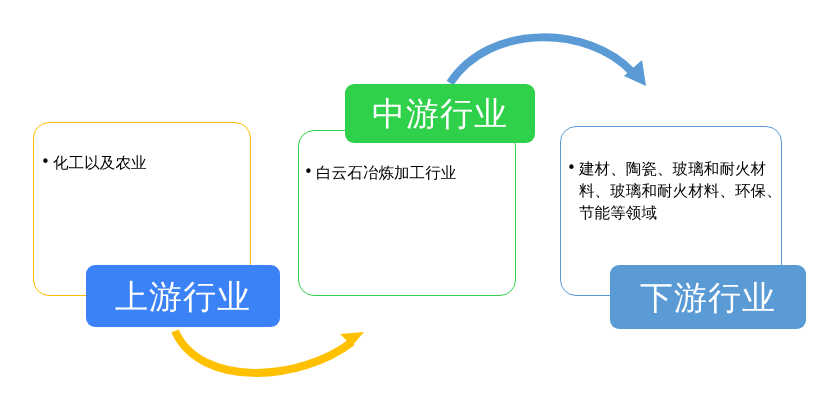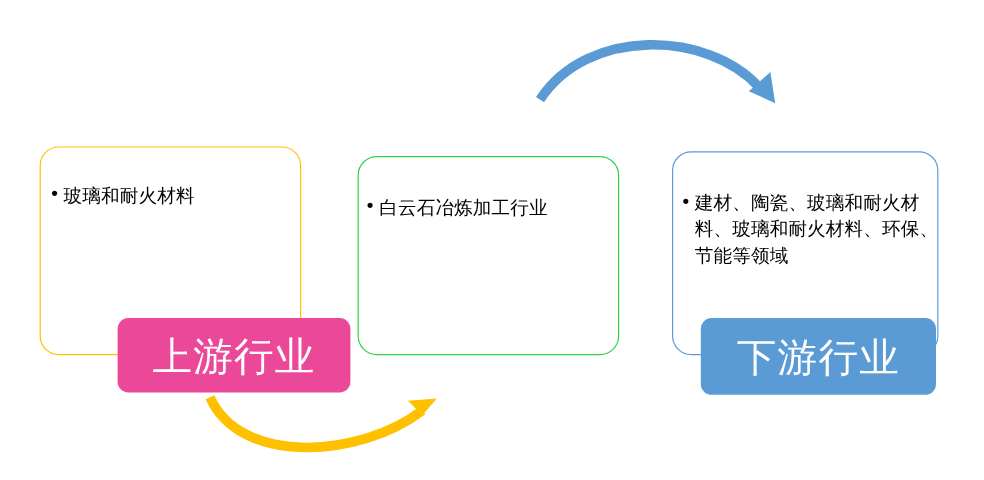--- a/index.html
+++ b/index.html
@@ -66,29 +66,29 @@
     color: #ffffff;
     font-size: 33px;
     line-height: 1;
     letter-spacing: 1px;
     white-space: nowrap;
     font-weight: 400;
   }
   
   #panel-upstream { left: 33px; top: 122px; width: 218px; height: 174px; border-color: #ffc000; }
   #body-upstream  { left: 41px; top: 152px; width: 205px; }
-  #tag-upstream   { left: 98px; top: 265px; width: 194px; height: 62px; background: #ec4899; }
+  #tag-upstream   { left: 86px; top: 265px; width: 194px; height: 62px; background: #3b82f6; }
   
   #panel-midstream { left: 298px; top: 130px; width: 218px; height: 166px; border-color: #2fd14b; }
   #body-midstream  { left: 304px; top: 162px; width: 212px; }
   #tag-midstream   { left: 345px; top: 84px; width: 190px; height: 59px; background: #2fd14b; }
   
   #panel-downstream { left: 560px; top: 126px; width: 222px; height: 170px; border-color: #5b9bd5; }
   #body-downstream  { left: 567px; top: 158px; width: 215px; }
-  #tag-downstream   { left: 584px; top: 265px; width: 196px; height: 64px; background: #5b9bd5; }
+  #tag-downstream   { left: 610px; top: 265px; width: 196px; height: 64px; background: #5b9bd5; }
 </style>
 </head>
 <body>
 
 <div id="stage">
 
   <svg class="arrow-layer" viewBox="0 0 820 400">
 
     <g>
       <path d="M 175 331 C 200 388, 300 382, 352 342" fill="none" stroke="#ffc000" stroke-width="8" stroke-linecap="butt"></path>
@@ -98,32 +98,33 @@
     <g>
       <path d="M 450 83 C 490 22, 590 26, 632 72" fill="none" stroke="#5b9bd5" stroke-width="8" stroke-linecap="butt"></path>
       <path d="M 646 86 L 642 60 L 624 76 Z" fill="#5b9bd5"></path>
     </g>
   </svg>
 
   <div class="panel" id="panel-upstream"></div>
   <div class="panel-body" id="body-upstream">
     <div class="bullet-row">
       <span class="bullet-dot">•</span>
-      <span class="bullet-text">玻璃和耐火材料</span>
+      <span class="bullet-text">化工以及农业</span>
     </div>
   </div>
   <div class="tag" id="tag-upstream">上游行业</div>
 
   <div class="panel" id="panel-midstream"></div>
   <div class="panel-body" id="body-midstream">
     <div class="bullet-row">
       <span class="bullet-dot">•</span>
       <span class="bullet-text">白云石冶炼加工行业</span>
     </div>
   </div>
+  <div class="tag" id="tag-midstream">中游行业</div>
 
   <div class="panel" id="panel-downstream"></div>
   <div class="panel-body" id="body-downstream">
     <div class="bullet-row">
       <span class="bullet-dot">•</span>
       <span class="bullet-text">建材、陶瓷、玻璃和耐火材料、玻璃和耐火材料、环保、节能等领域</span>
     </div>
   </div>
   <div class="tag" id="tag-downstream">下游行业</div>
 

